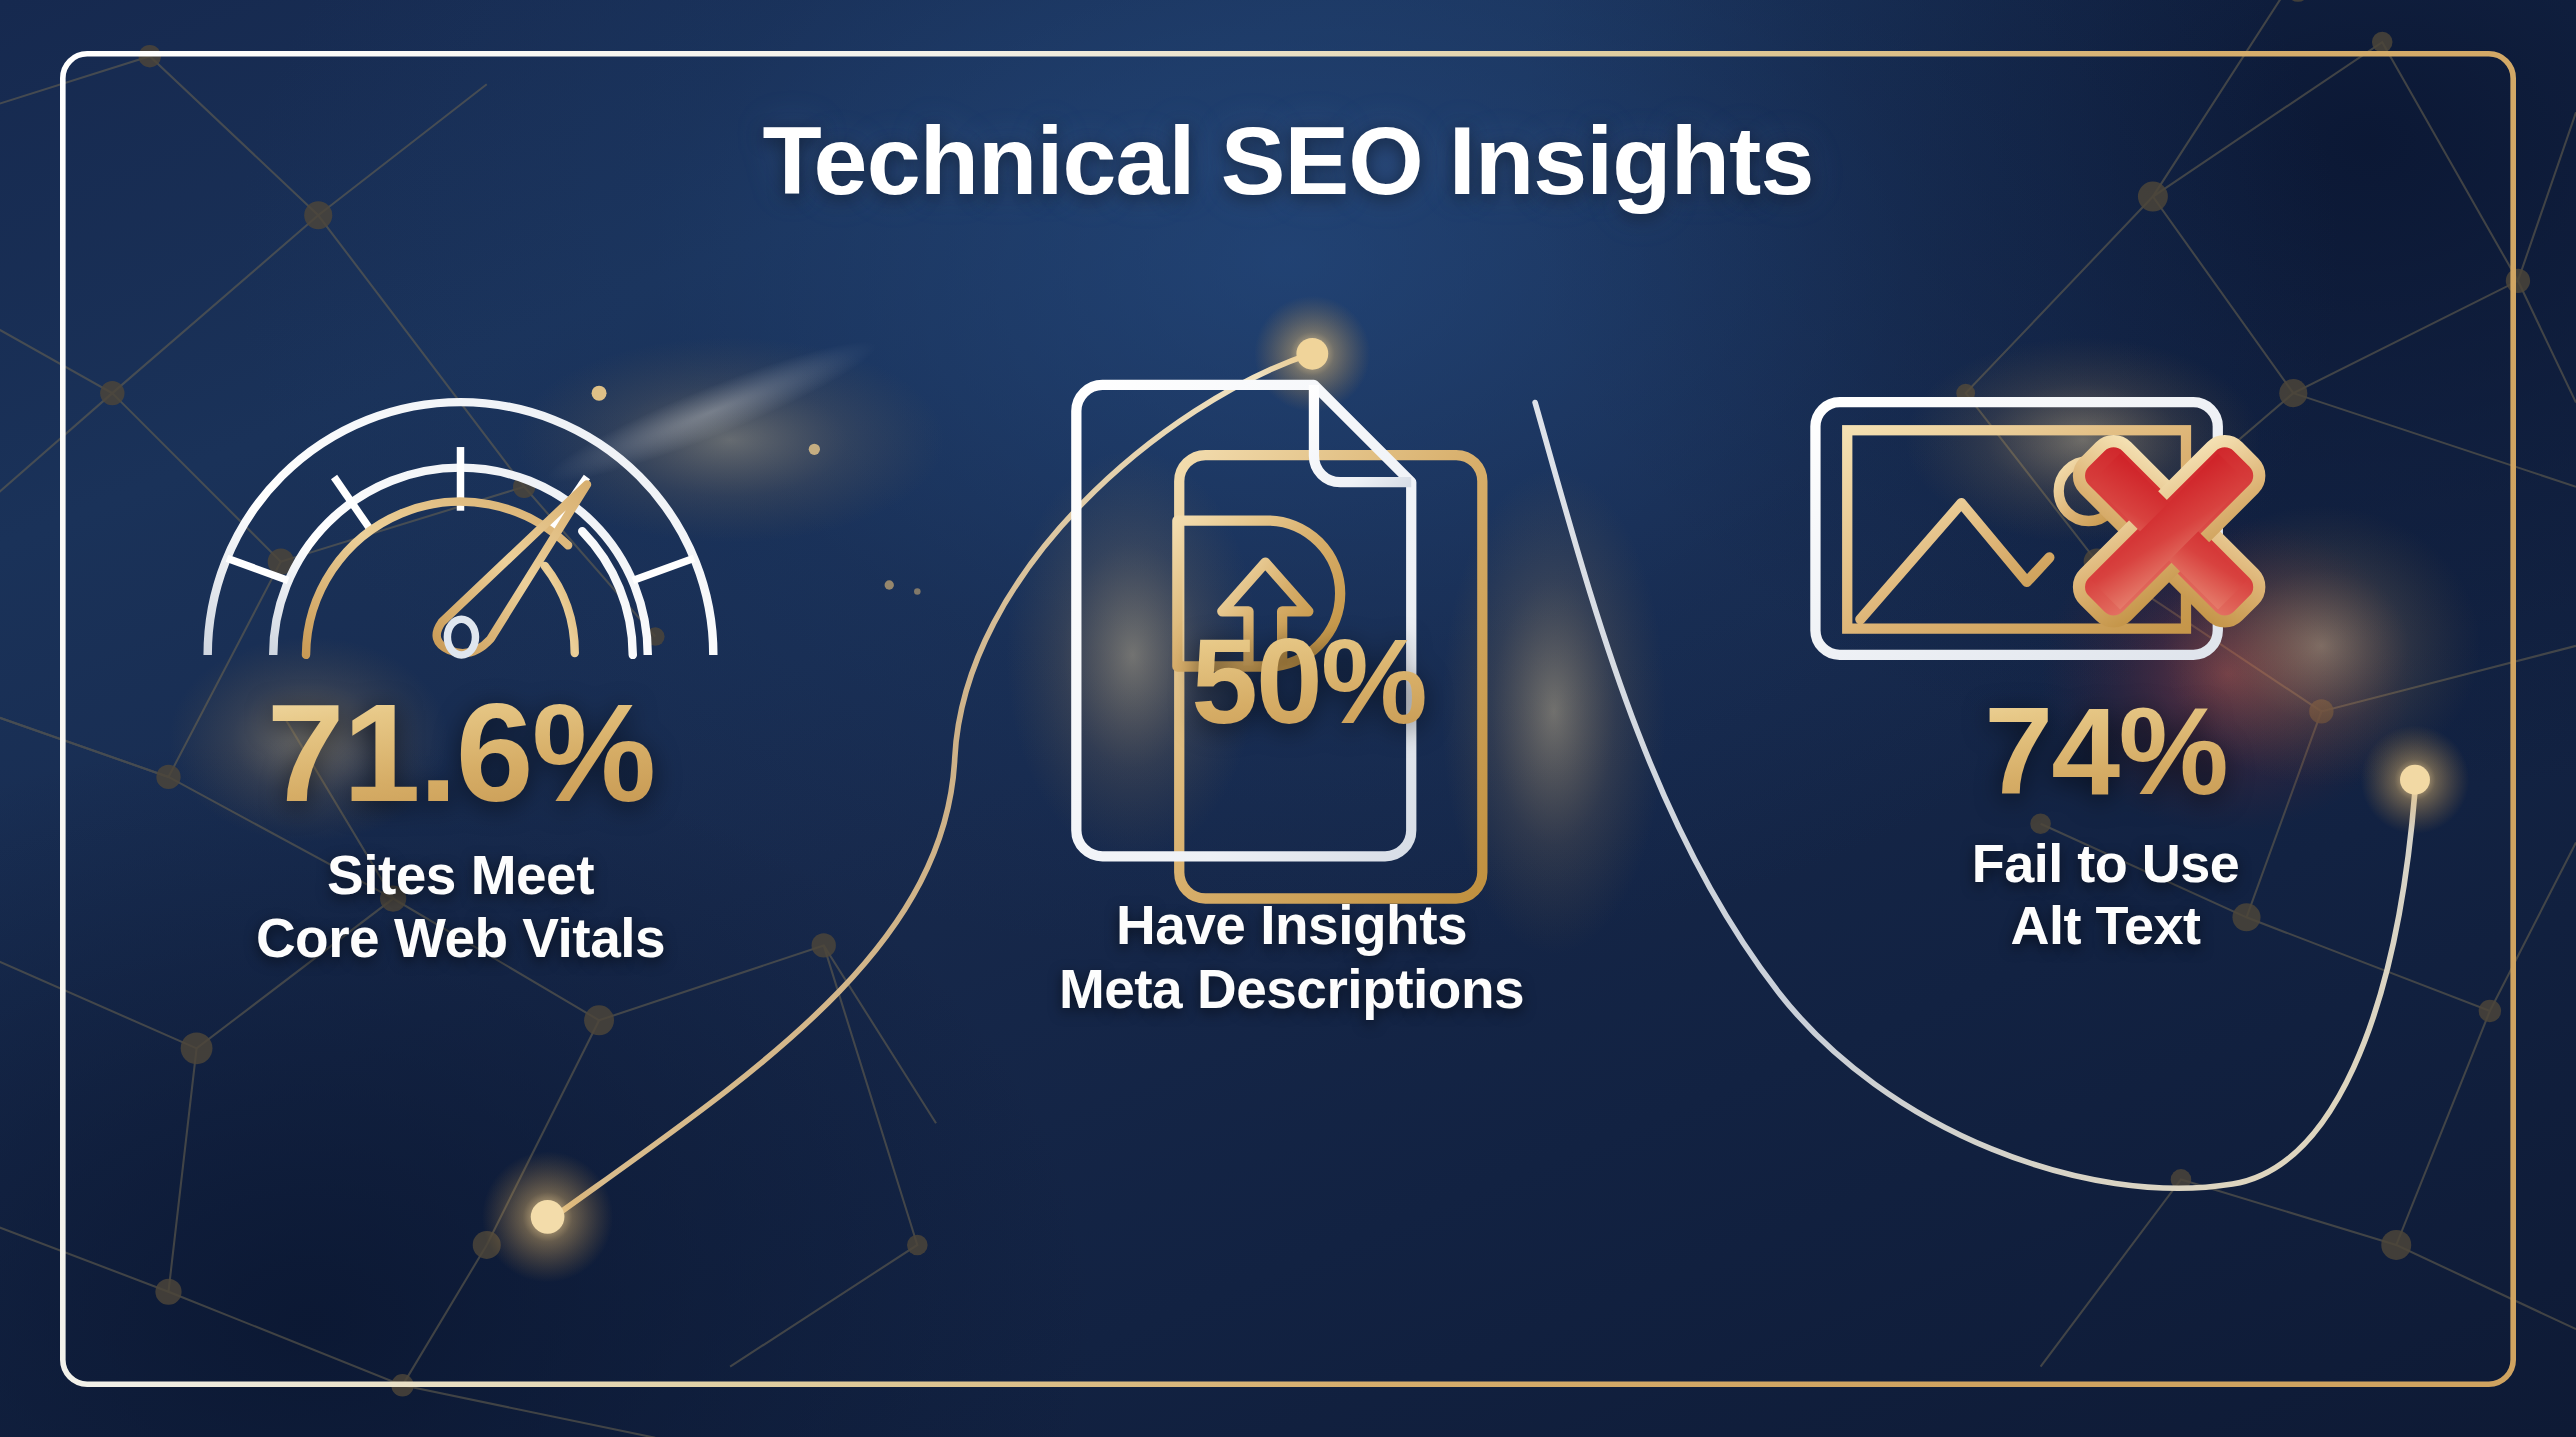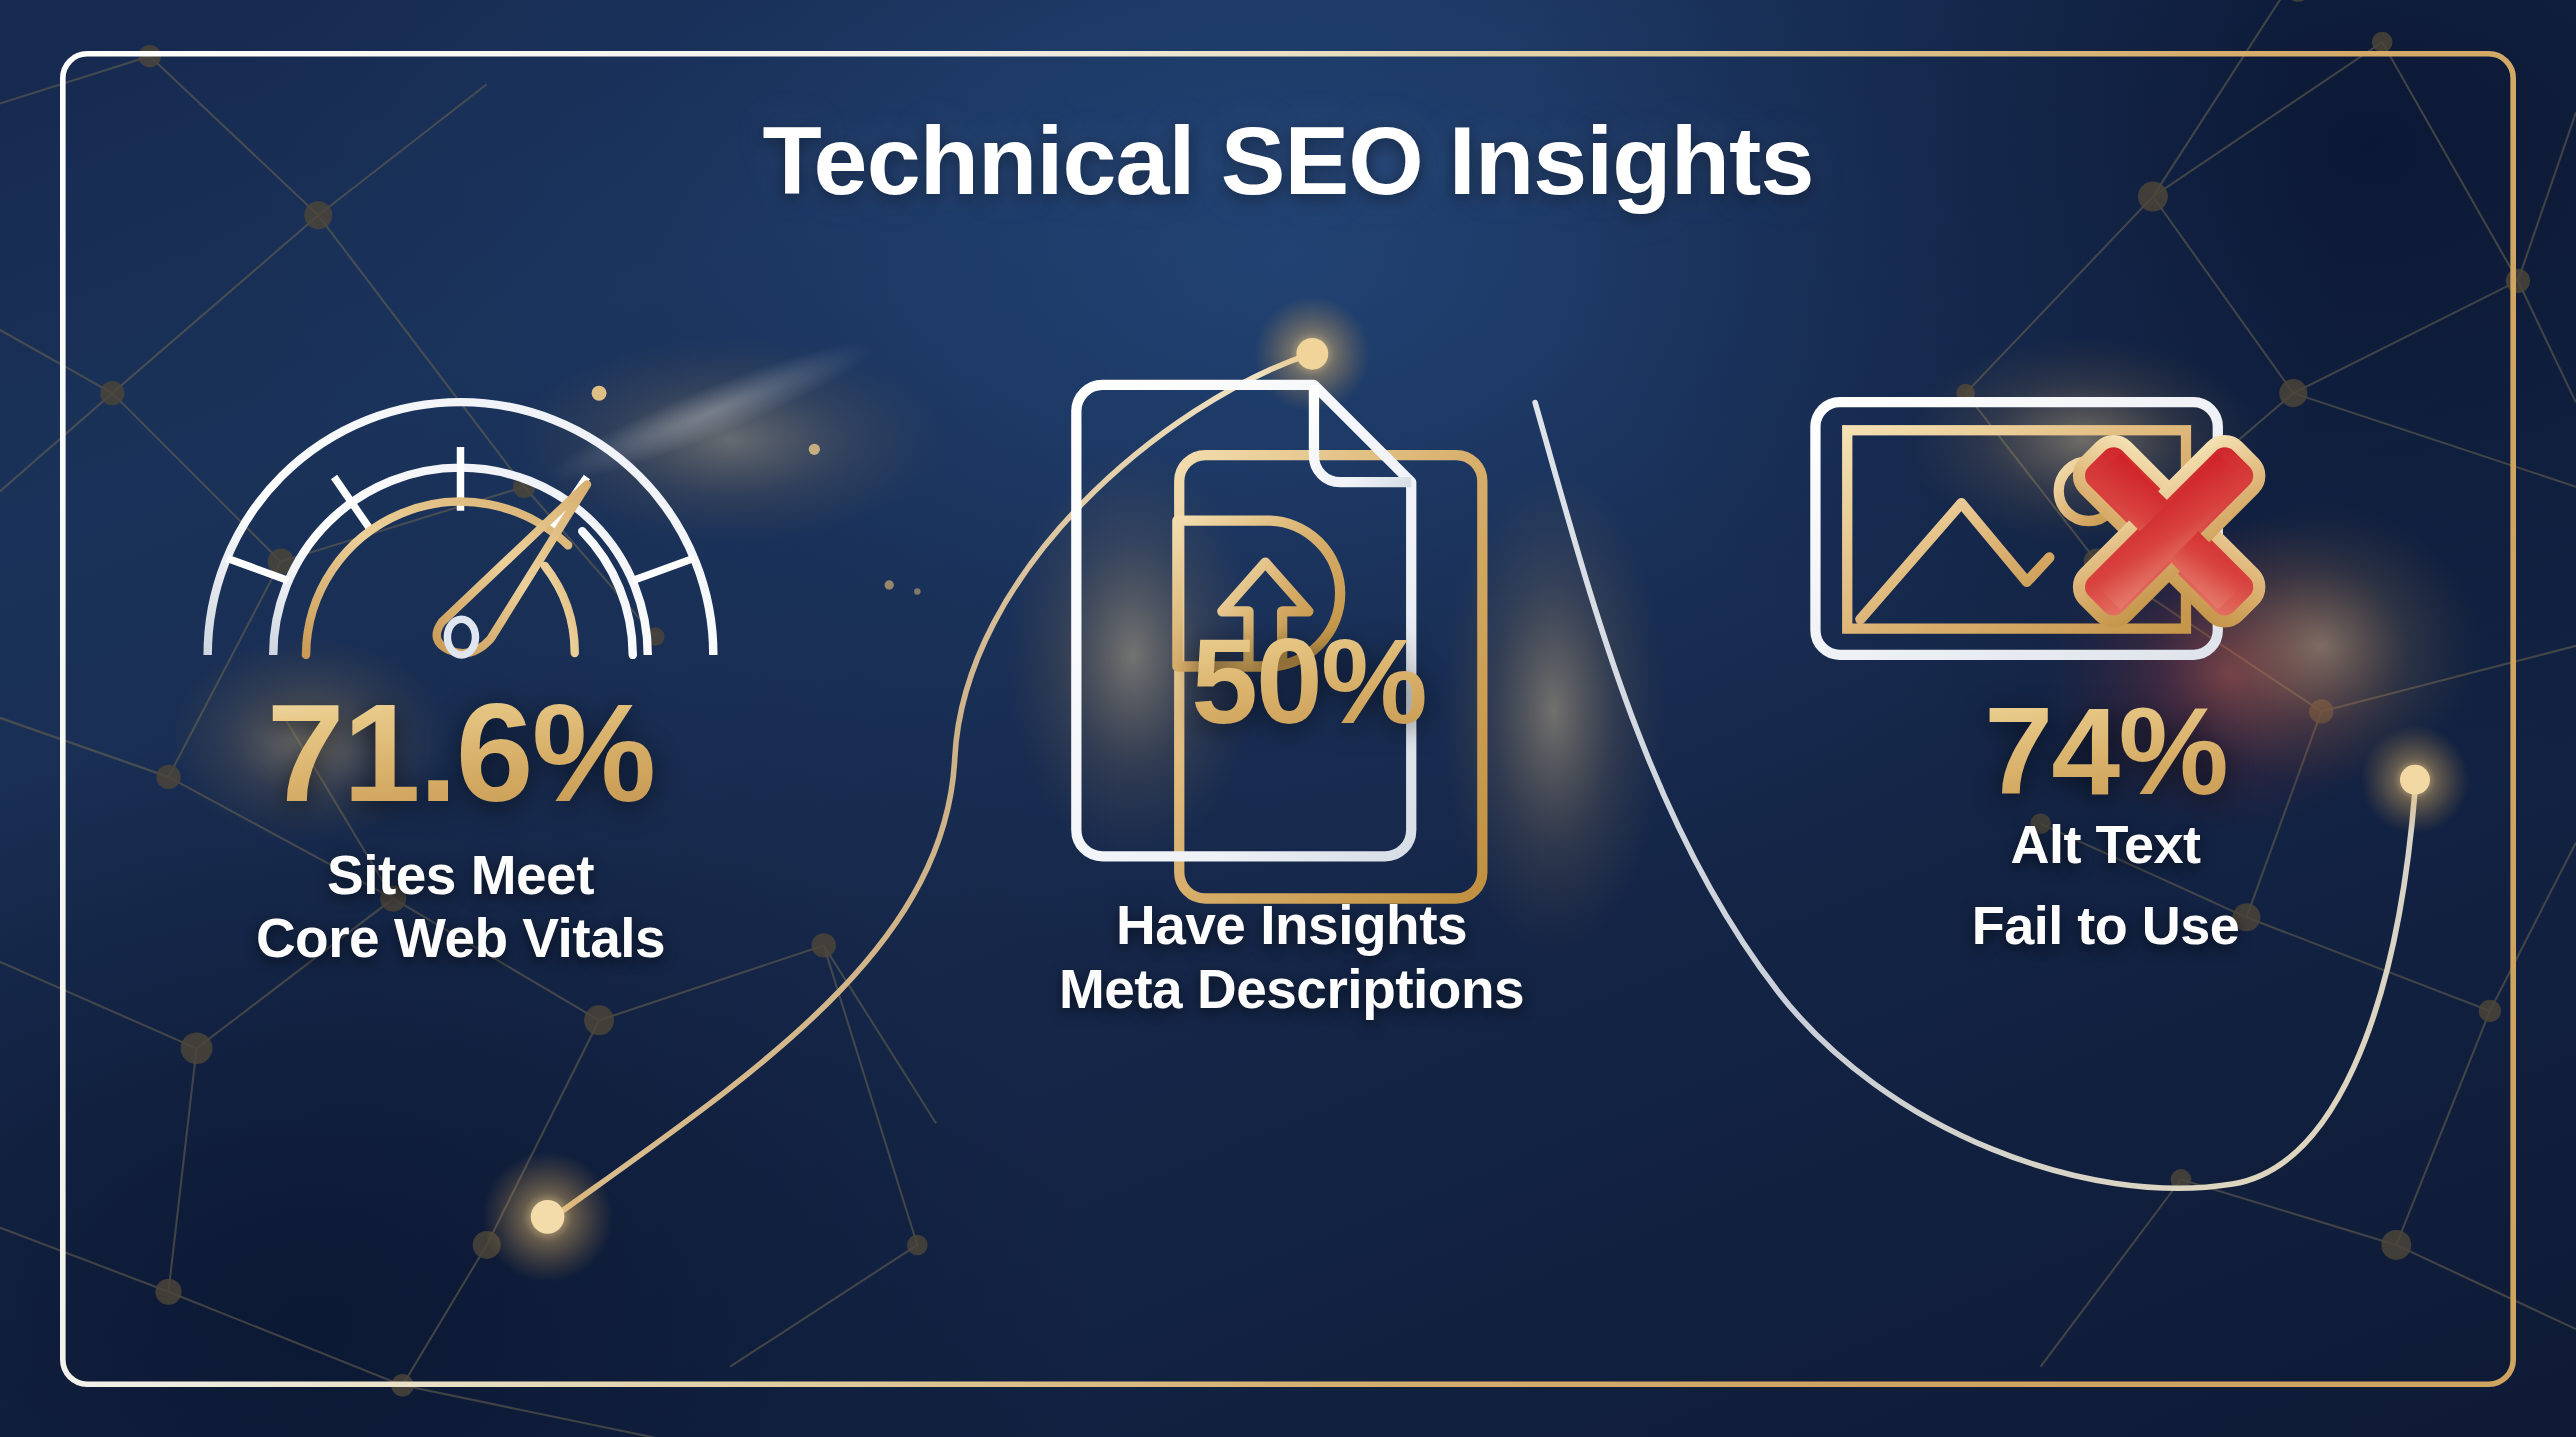--- a/index.html
+++ b/index.html
@@ -293,18 +293,18 @@
 
         <g transform="translate(418,168) rotate(45)">
           <rect x="-116" y="-32" width="232" height="64" rx="20" ry="20" fill="url(#gRed)" stroke="url(#gImgGold)" stroke-width="13"></rect>
           <rect x="-32" y="-116" width="64" height="232" rx="20" ry="20" fill="url(#gRed)" stroke="url(#gImgGold)" stroke-width="13"></rect>
           <rect x="-96" y="-22" width="192" height="44" fill="url(#gRed)"></rect>
           <rect x="-22" y="-96" width="44" height="192" fill="url(#gRed)"></rect>
         </g>
       </svg>
     </div>
     <div class="pct pct3" style="margin-top:5.6px">74%</div>
+    <div class="cap cap3" style="margin-top:19px">Fail to Use</div>
     <div class="cap cap3">Alt Text</div>
-    <div class="cap cap3" style="margin-top:19px">Fail to Use</div>
   </div>
 
 </div>
 
 
 </body></html>

